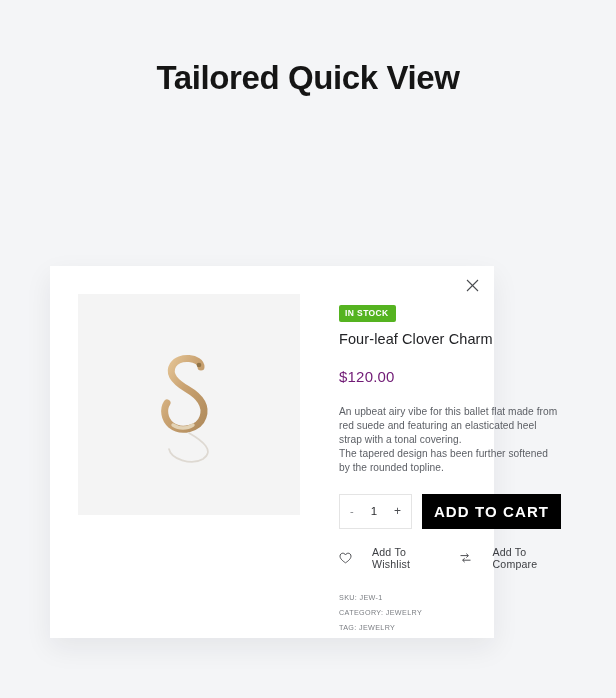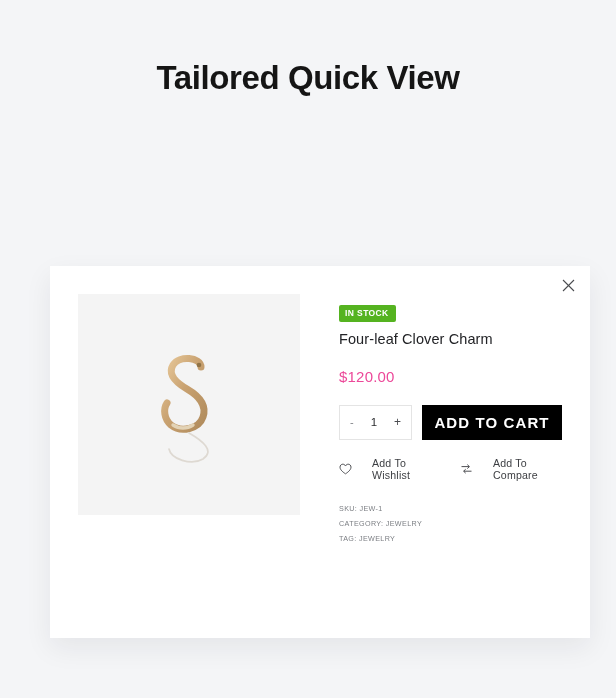--- a/index.html
+++ b/index.html
@@ -43,21 +43,21 @@
     line-height: 24.5px;
     color: #6e7277;
     font-weight: 400;
   }
 
   
   .quickview-card {
     position: absolute;
     left: 50px;
     top: 266px;
-    width: 540px;
+    width: 444px;
     height: 372px;
     background: #ffffff;
     box-shadow: 0 10px 26px rgba(24, 30, 40, 0.07);
   }
 
   .close-button {
     position: absolute;
     top: 6px;
     right: 9px;
     width: 26px;
@@ -121,21 +121,21 @@
     line-height: 20px;
     font-weight: 400;
     color: #222326;
     letter-spacing: 0.1px;
   }
 
   .product-price {
     margin-top: 18px;
     font-size: 15px;
     line-height: 20px;
-    color: #ec4899;
+    color: #701a75;
     font-weight: 400;
     letter-spacing: 0.2px;
   }
 
   .product-description {
     margin-top: 18px;
     width: 222px;
   }
 
   .product-description p {
@@ -273,20 +273,24 @@
       </div>
 
       <div class="summary">
 
         <span class="stock-badge">IN STOCK</span>
 
         <h2 class="product-title">Four-leaf Clover Charm</h2>
 
         <div class="product-price">$120.00</div>
 
+        <div class="product-description">
+          <p>An upbeat airy vibe for this ballet flat made from red suede and featuring an elasticated heel strap with a tonal covering.</p>
+          <p>The tapered design has been further softened by the rounded topline.</p>
+        </div>
 
         <div class="cart-row">
           <div class="qty-box">
             <button class="qty-btn minus">-</button>
             <span class="qty-value">1</span>
             <button class="qty-btn plus">+</button>
           </div>
           <button class="add-to-cart">ADD TO CART</button>
         </div>
 

